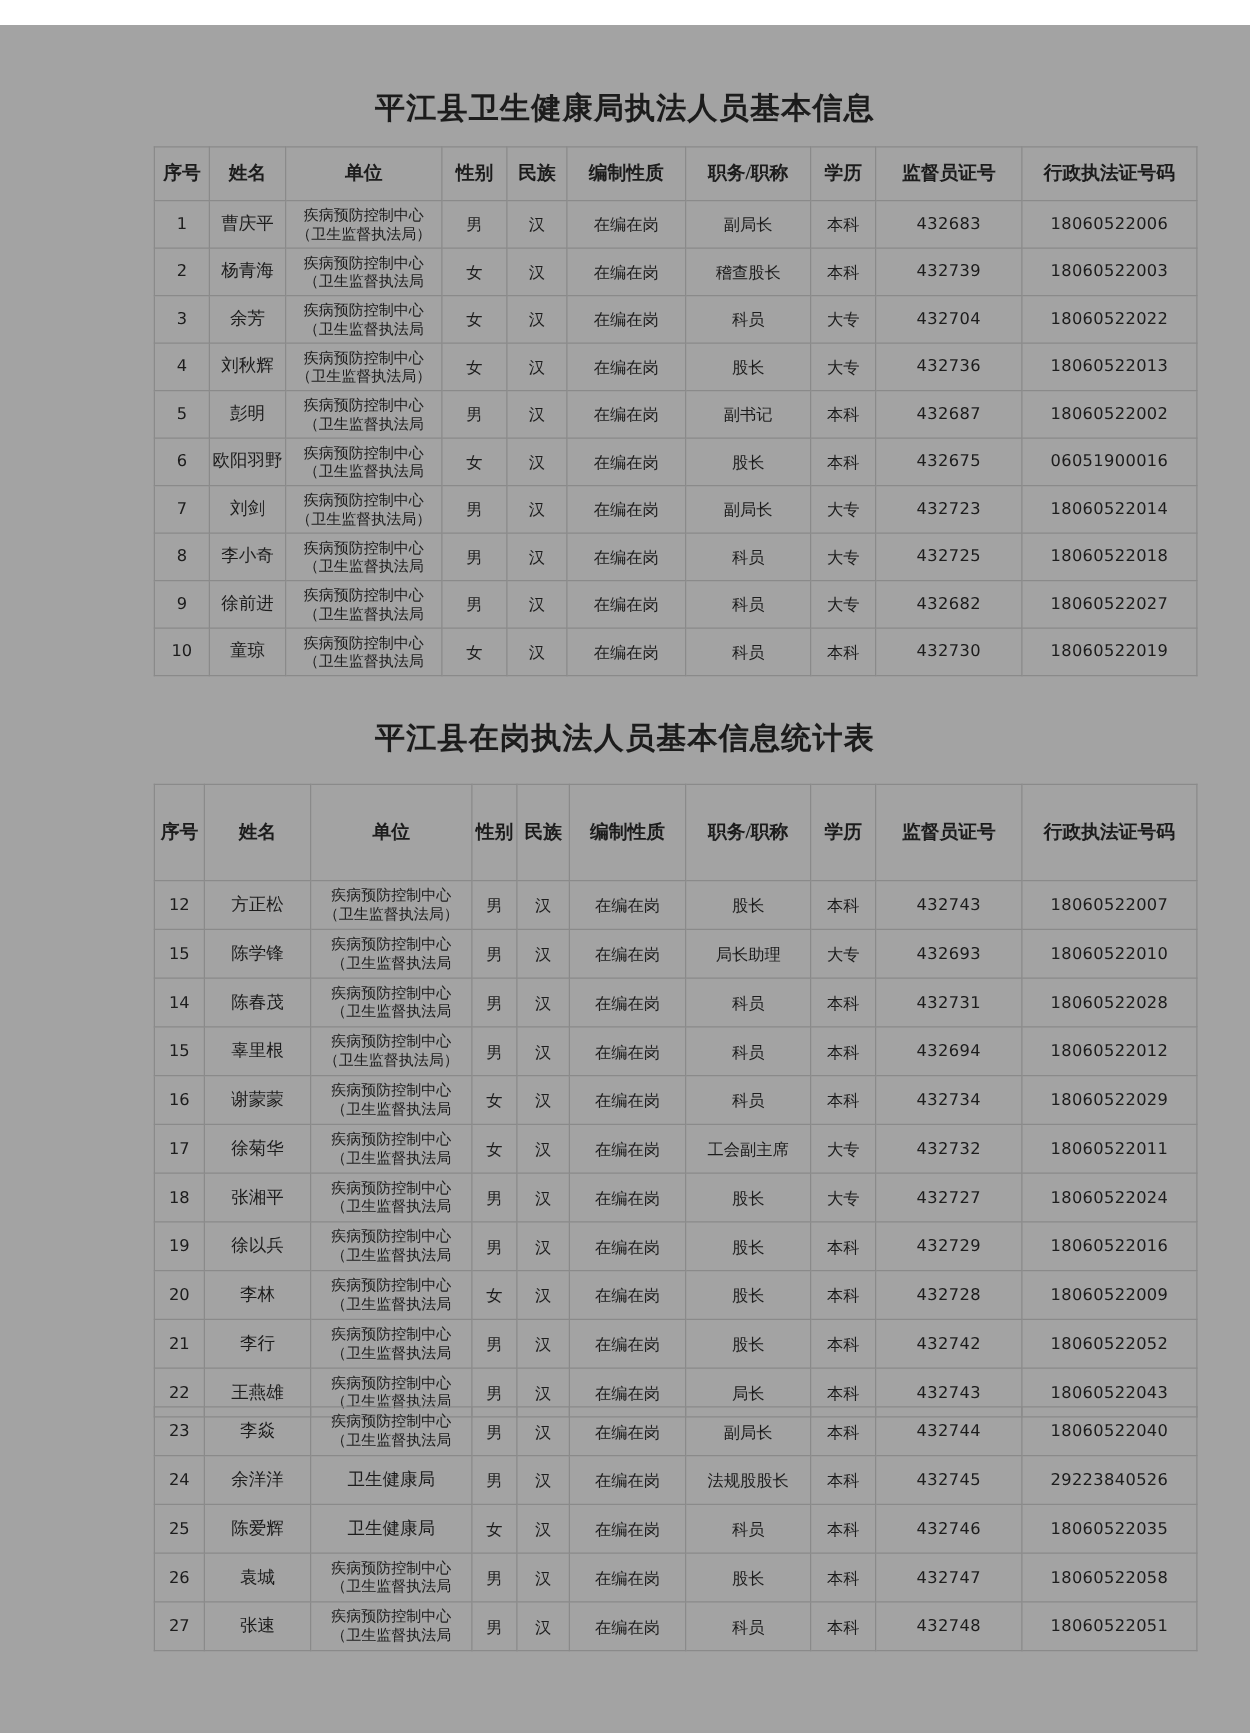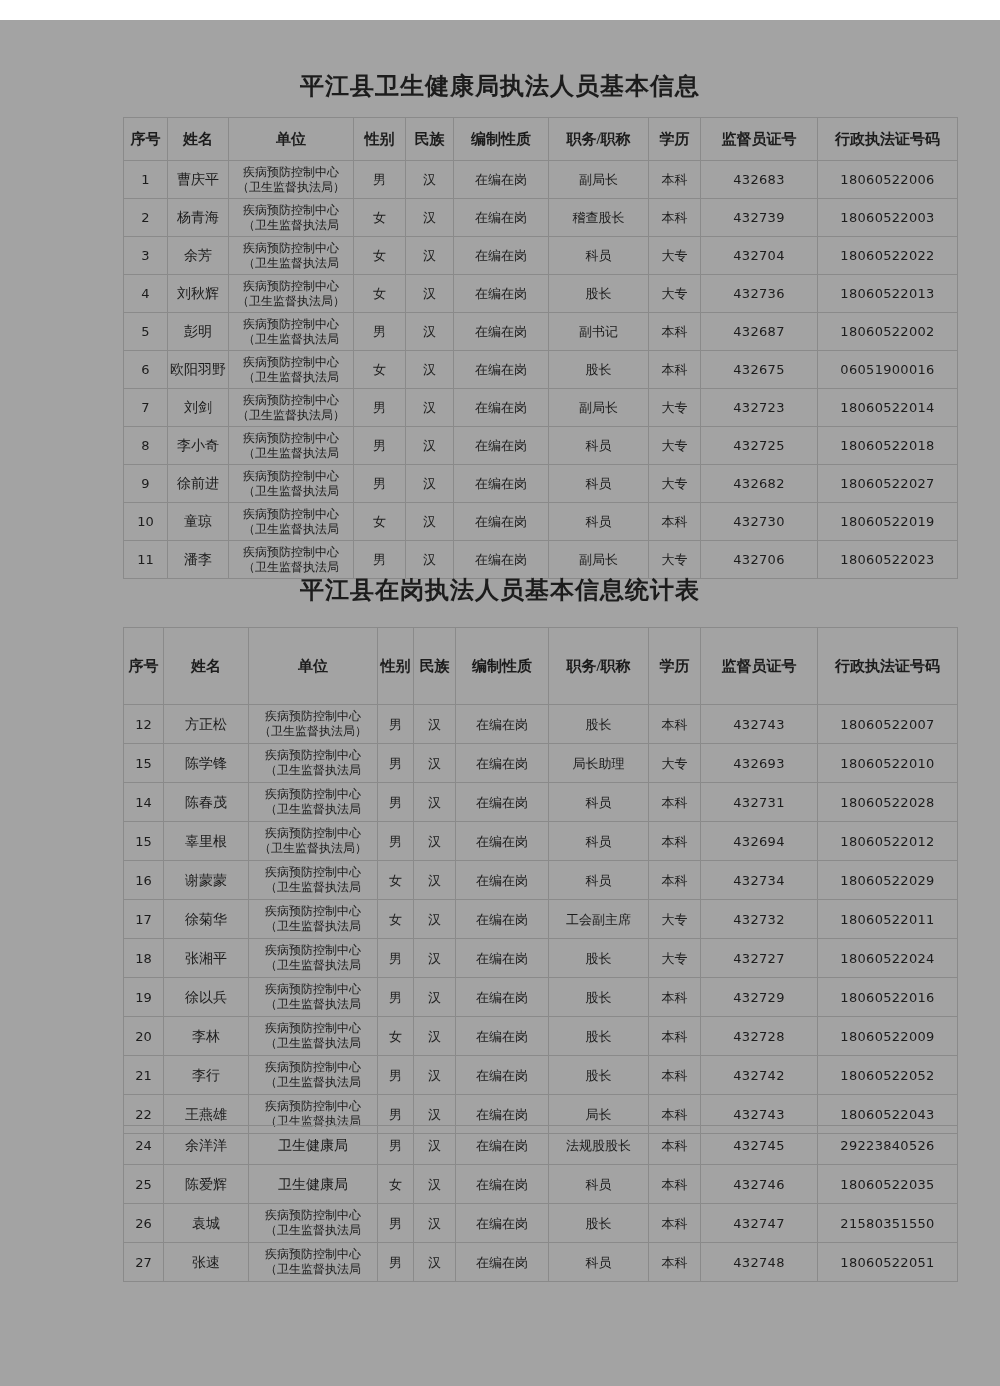--- a/index.html
+++ b/index.html
@@ -217,35 +217,20 @@
               <div class="unit-line">（卫生监督执法局</div>
             </td>
             <td>女</td>
             <td>汉</td>
             <td>在编在岗</td>
             <td>科员</td>
             <td>本科</td>
             <td class="num">432730</td>
             <td class="num">18060522019</td>
           </tr>
-          <tr>
-            <td class="no">11</td>
-            <td class="name">潘李</td>
-            <td class="unit">
-              <div class="unit-line">疾病预防控制中心</div>
-              <div class="unit-line">（卫生监督执法局</div>
-            </td>
-            <td>男</td>
-            <td>汉</td>
-            <td>在编在岗</td>
-            <td>副局长</td>
-            <td>大专</td>
-            <td class="num">432706</td>
-            <td class="num">18060522023</td>
-          </tr>
         </tbody>
     </table>
   </div>
 
   <div class="doc-title" id="title2">平江县在岗执法人员基本信息统计表</div>
 
   <div class="tbl" id="table2">
     <table>
       <colgroup>
         <col style="width:40px">
@@ -452,20 +437,35 @@
         <col style="width:36px">
           <col style="width:42px">
           <col style="width:93px">
         <col style="width:100px">
           <col style="width:52px">
           <col style="width:117px">
           <col style="width:140px">
       </colgroup>
       <tbody id="tbody3">
           <tr>
+            <td class="no">23</td>
+            <td class="name">李焱</td>
+            <td class="unit">
+              <div class="unit-line">疾病预防控制中心</div>
+              <div class="unit-line">（卫生监督执法局</div>
+            </td>
+            <td>男</td>
+            <td>汉</td>
+            <td>在编在岗</td>
+            <td>副局长</td>
+            <td>本科</td>
+            <td class="num">432744</td>
+            <td class="num">18060522040</td>
+          </tr>
+          <tr>
             <td class="no">24</td>
             <td class="name">余洋洋</td>
             <td class="unit unit-single">卫生健康局</td>
             <td>男</td>
             <td>汉</td>
             <td>在编在岗</td>
             <td>法规股股长</td>
             <td>本科</td>
             <td class="num">432745</td>
             <td class="num">29223840526</td>
@@ -488,21 +488,21 @@
             <td class="unit">
               <div class="unit-line">疾病预防控制中心</div>
               <div class="unit-line">（卫生监督执法局</div>
             </td>
             <td>男</td>
             <td>汉</td>
             <td>在编在岗</td>
             <td>股长</td>
             <td>本科</td>
             <td class="num">432747</td>
-            <td class="num">21580351550</td>
+            <td class="num">18060522058</td>
           </tr>
           <tr>
             <td class="no">27</td>
             <td class="name">张速</td>
             <td class="unit">
               <div class="unit-line">疾病预防控制中心</div>
               <div class="unit-line">（卫生监督执法局</div>
             </td>
             <td>男</td>
             <td>汉</td>

